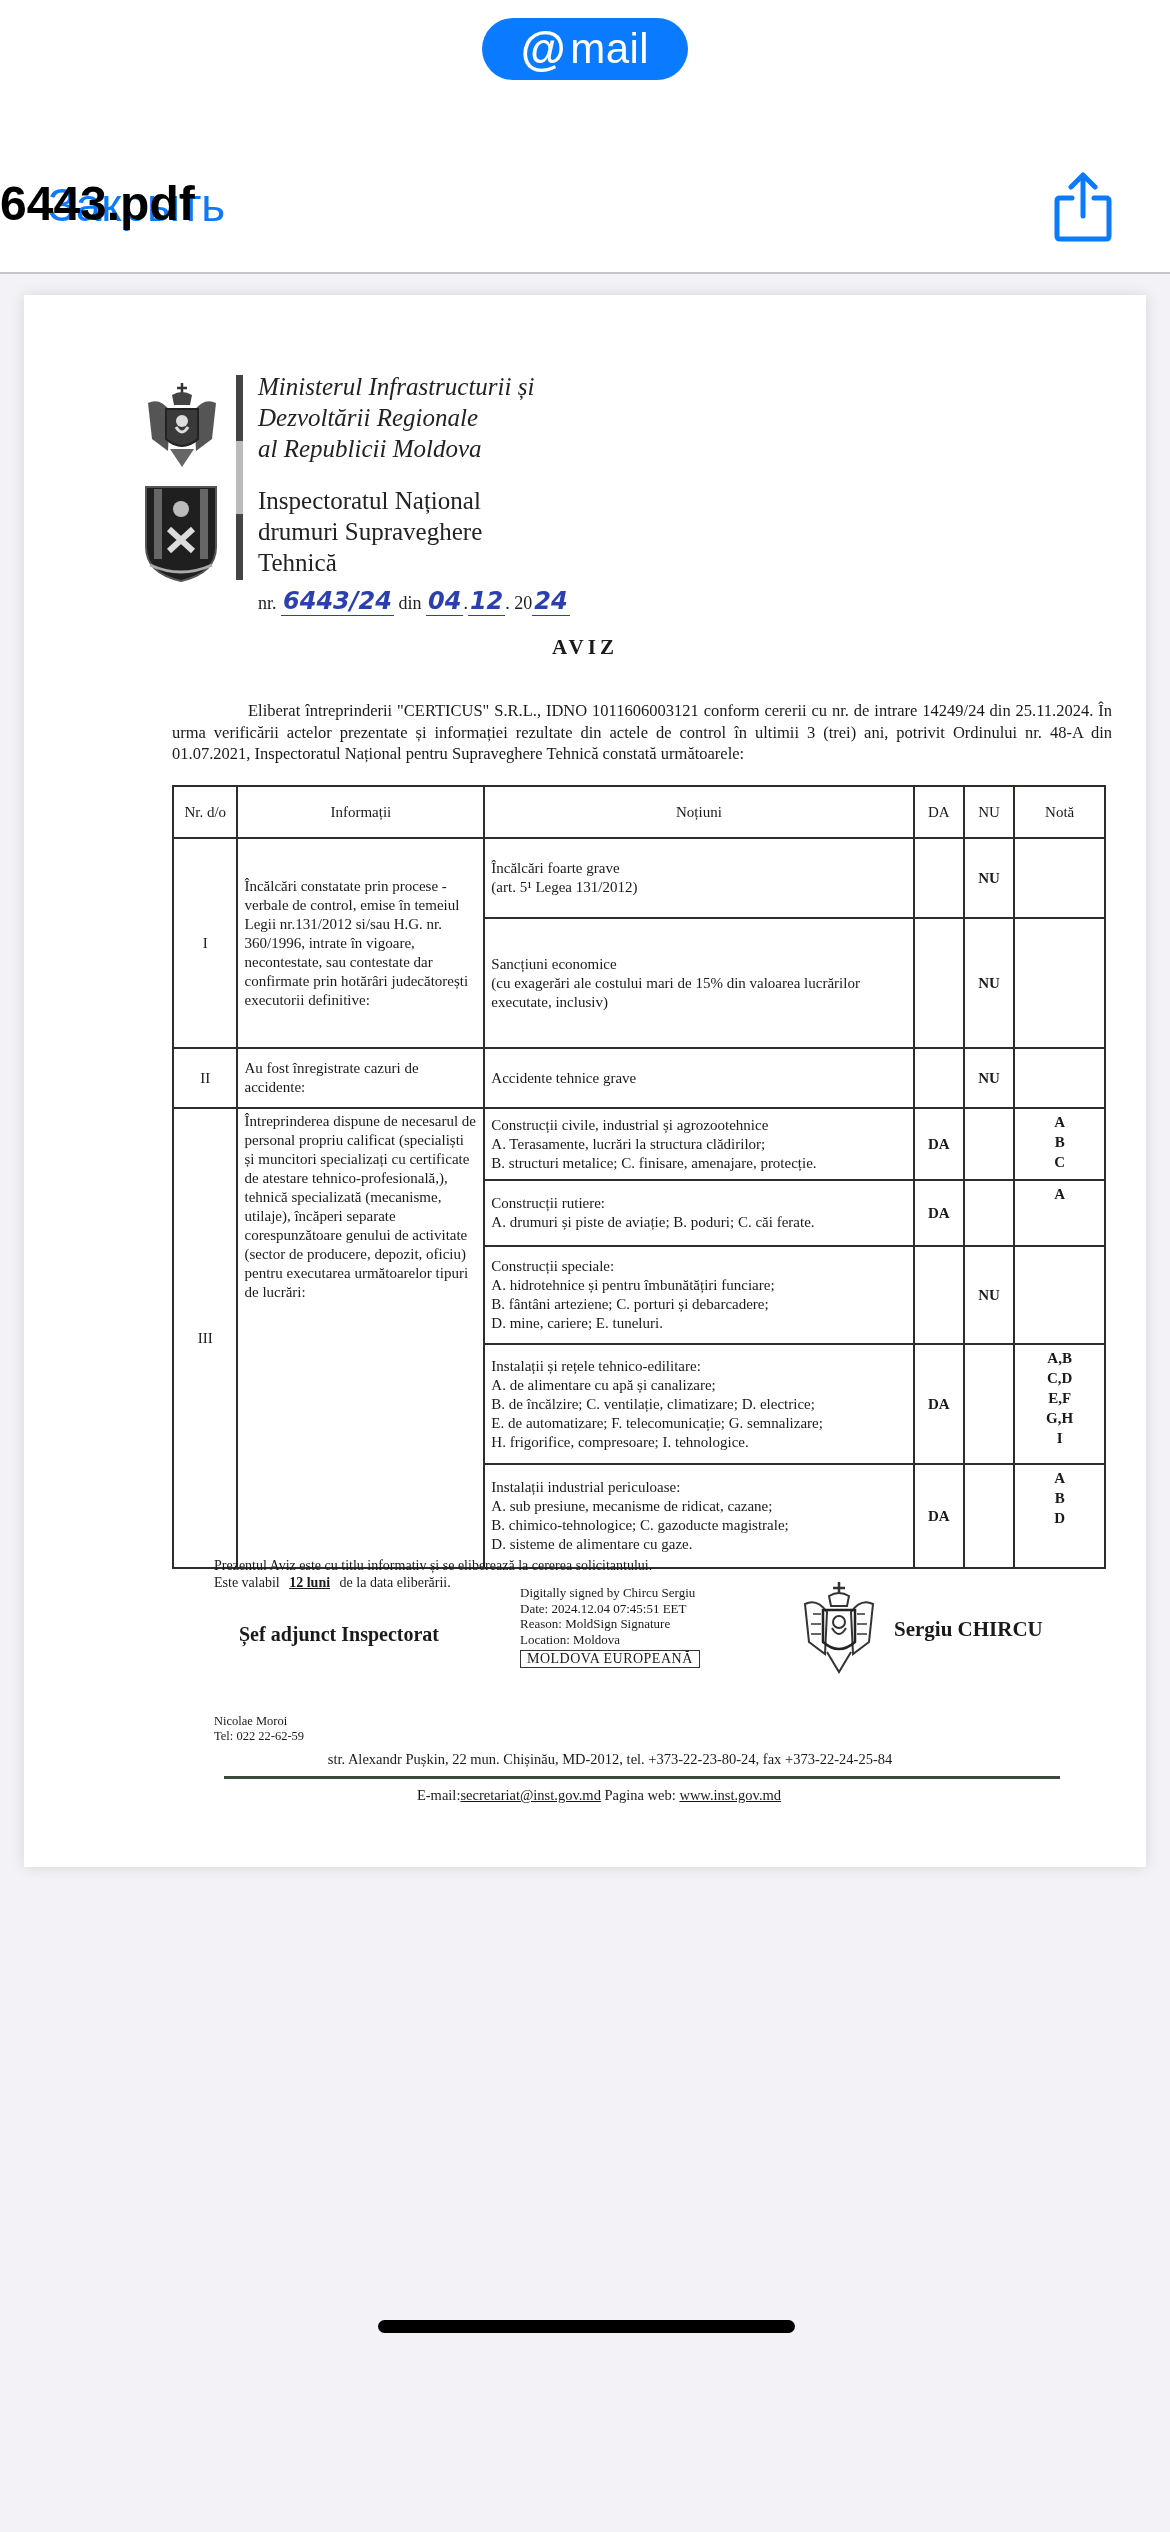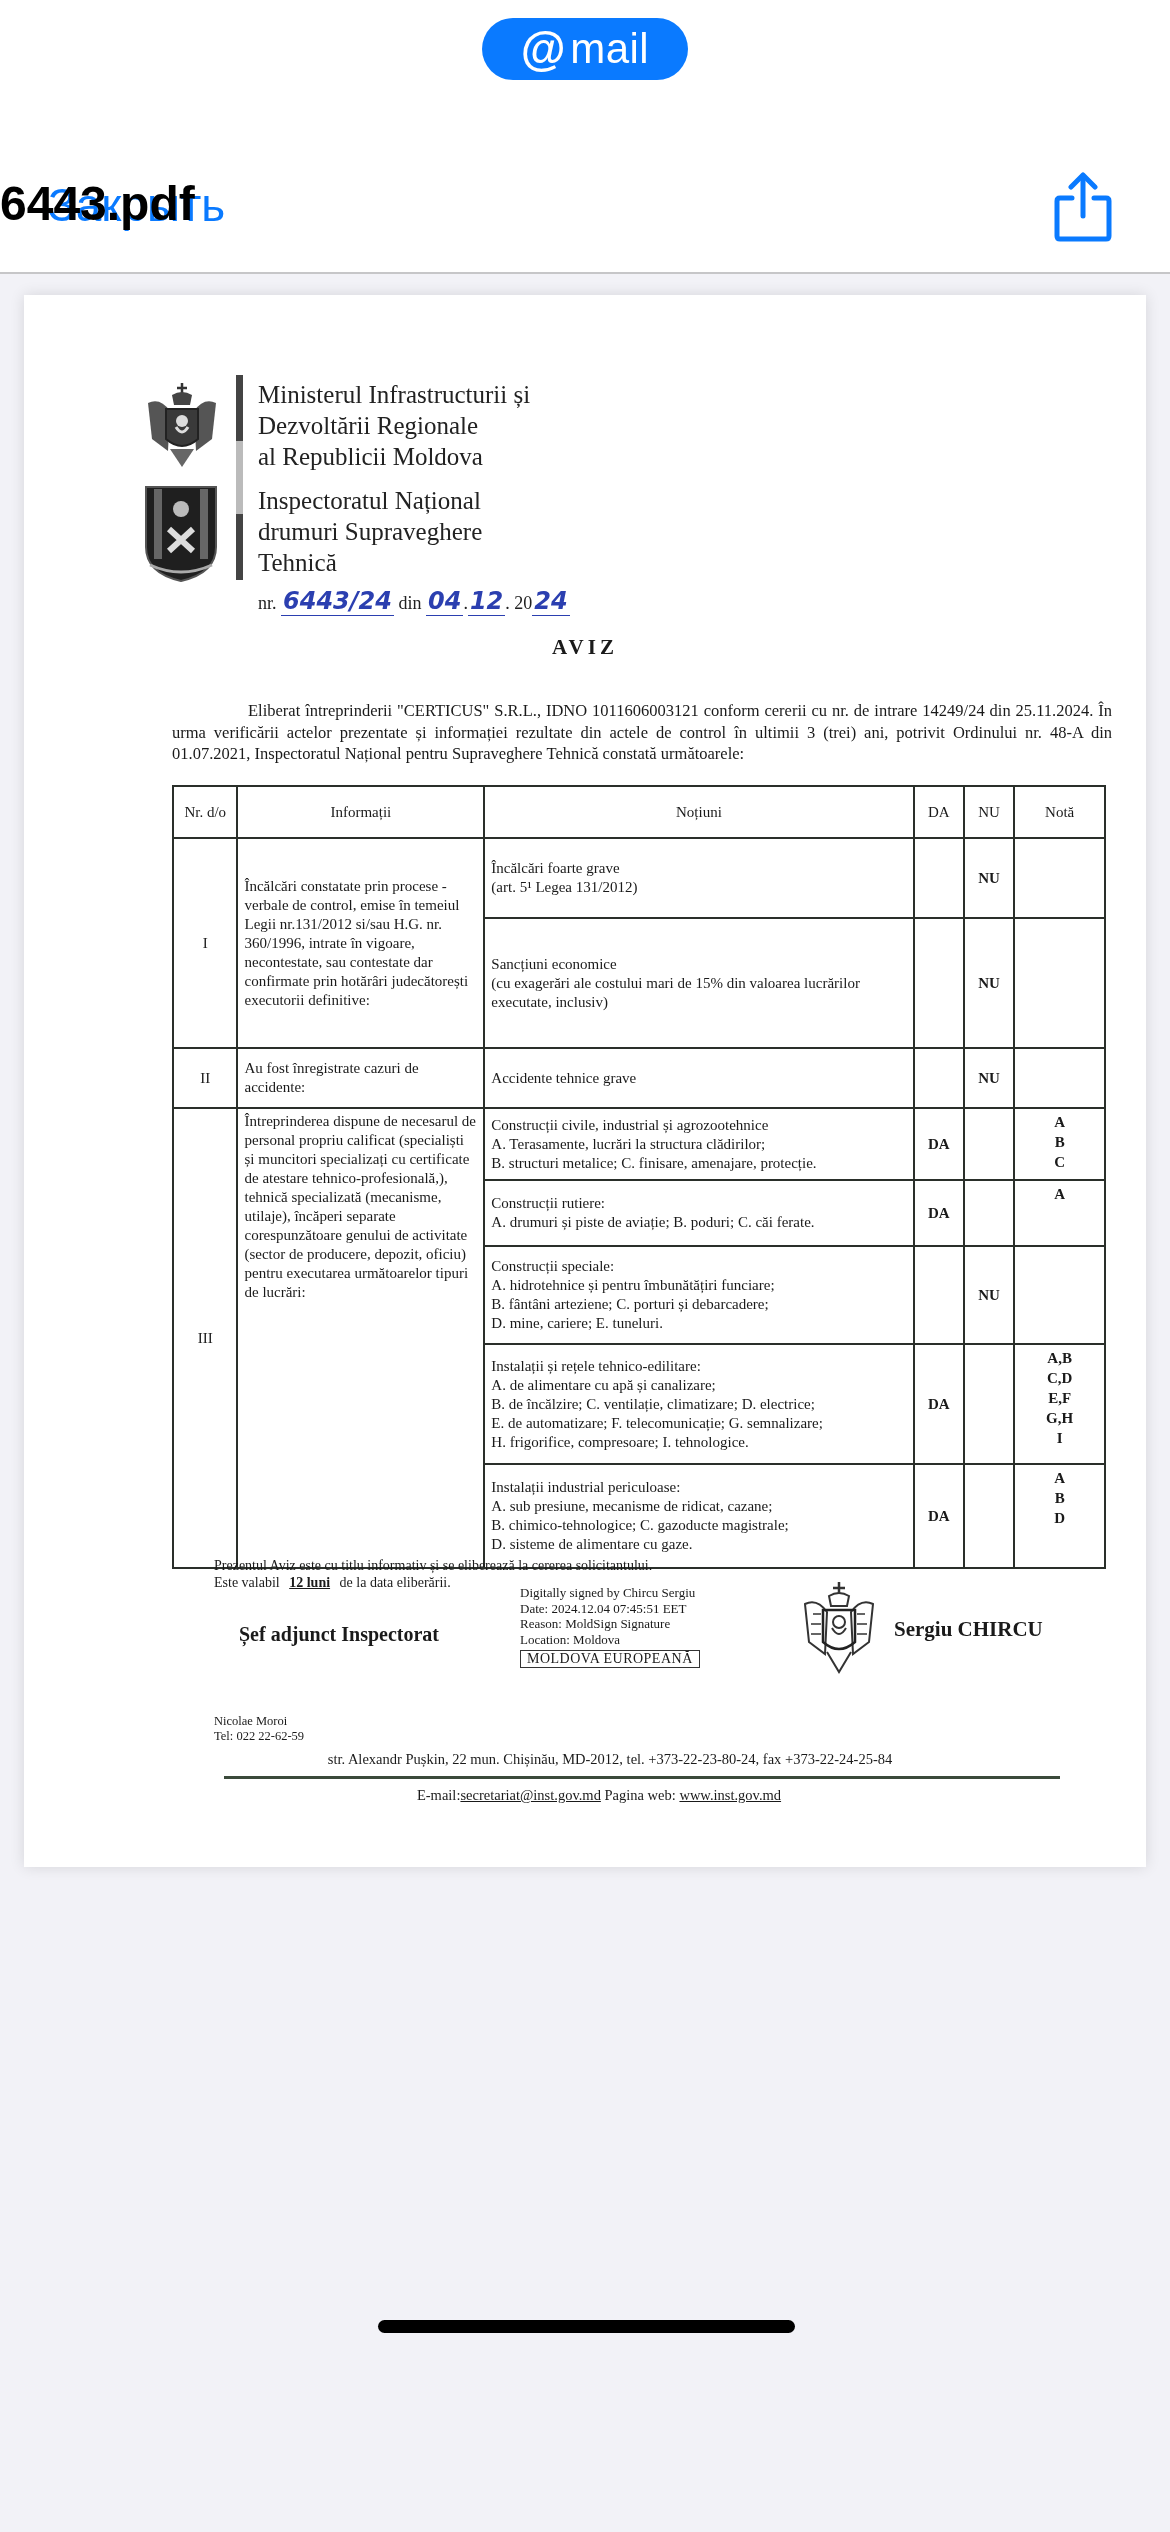--- a/index.html
+++ b/index.html
@@ -102,21 +102,21 @@
     <svg class="crest" style="left:120px; top:190px;" width="74" height="98" viewBox="0 0 74 98">
       <path d="M2 2 L72 2 L72 62 Q72 88 37 96 Q2 88 2 62 Z" fill="#1f1f1f" stroke="#555" stroke-width="2"></path>
       <rect x="10" y="4" width="8" height="70" fill="#666"></rect>
       <rect x="56" y="4" width="8" height="70" fill="#666"></rect>
       <circle cx="37" cy="24" r="8" fill="#bbb"></circle>
       <path d="M25 44 L49 66 M49 44 L25 66" stroke="#ddd" stroke-width="6"></path>
       <path d="M6 80 Q37 94 68 80" stroke="#aaa" stroke-width="3" fill="none"></path>
     </svg>
     <div class="hdr-bar"></div>
 
-    <div class="hdr-text" style="top:84px;">
+    <div class="hdr-text" style="top:76px;font-style:italic;">
       <div>Ministerul Infrastructurii și</div>
       <div>Dezvoltării Regionale</div>
       <div>al Republicii Moldova</div>
     </div>
     <div class="hdr-text" style="top:190px;">
       <div>Inspectoratul Național</div>
       <div>drumuri Supraveghere</div>
       <div>Tehnică</div>
     </div>
 

